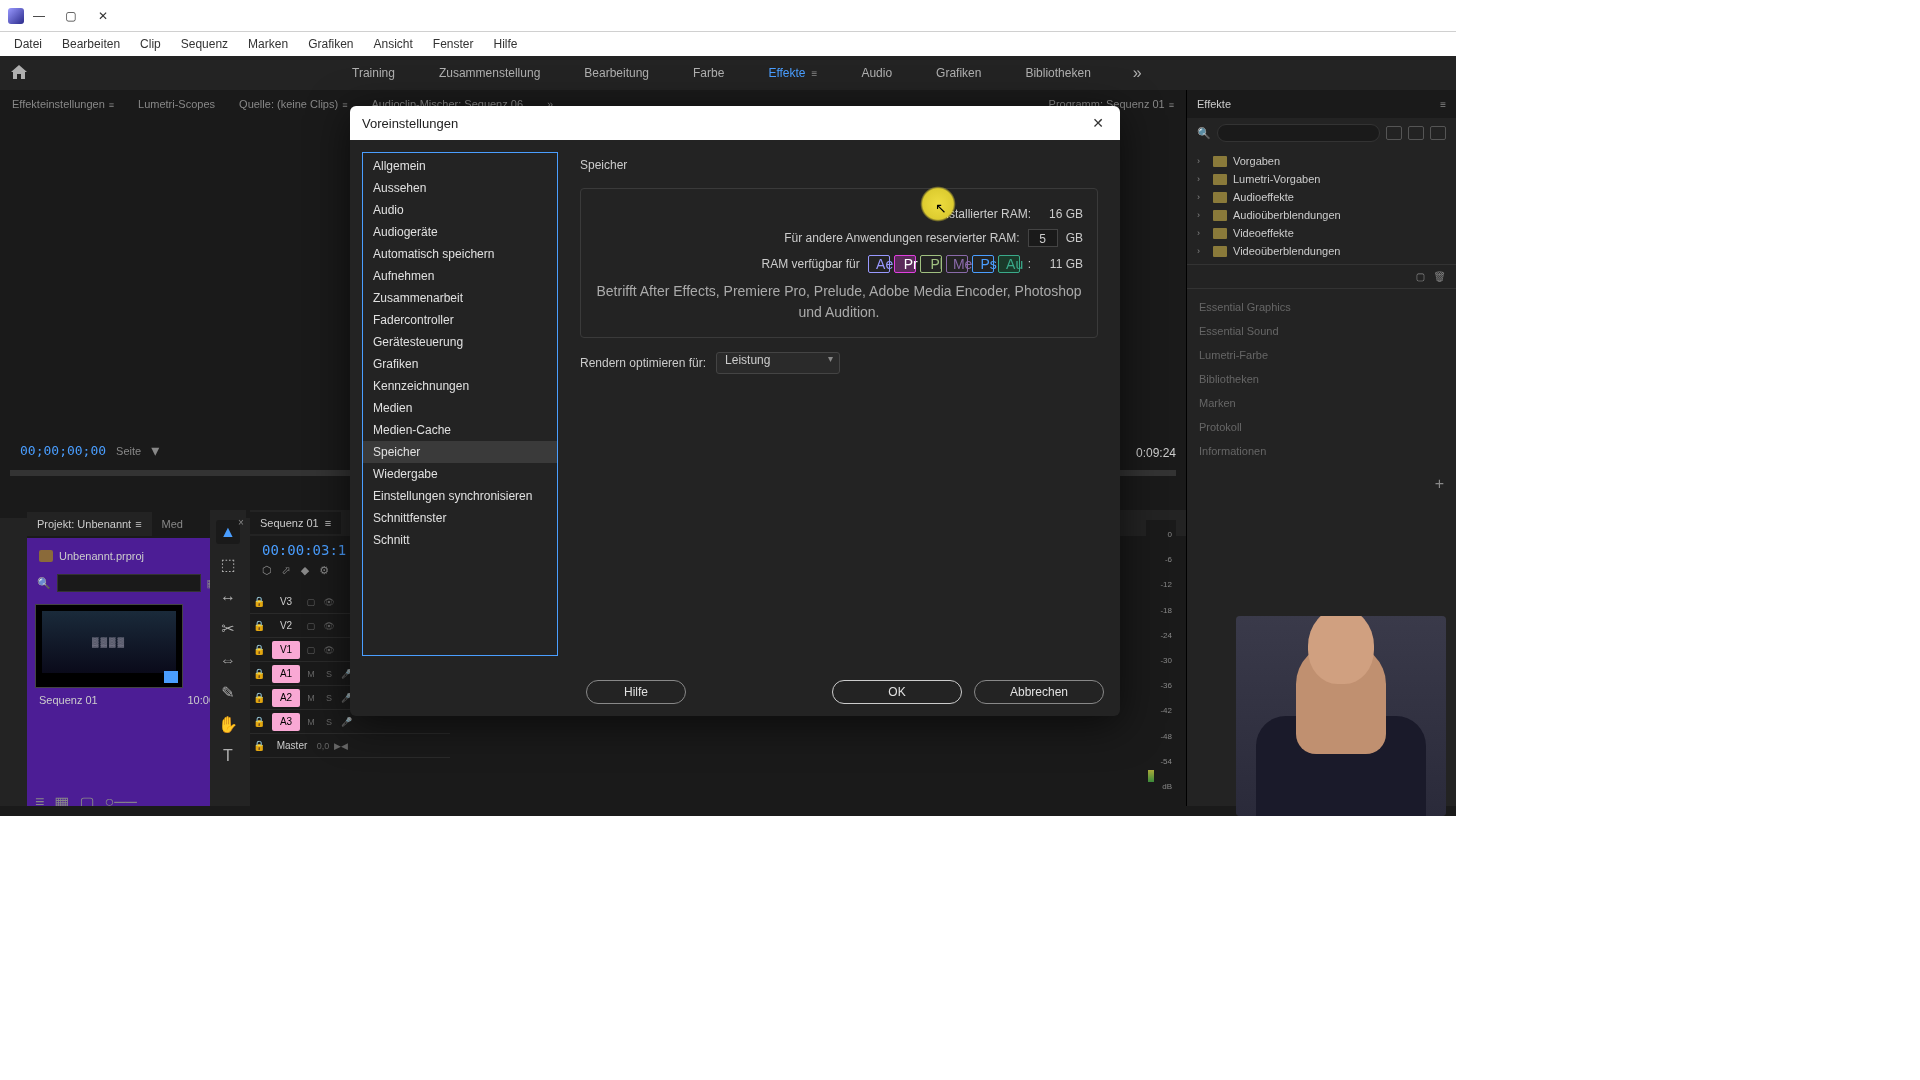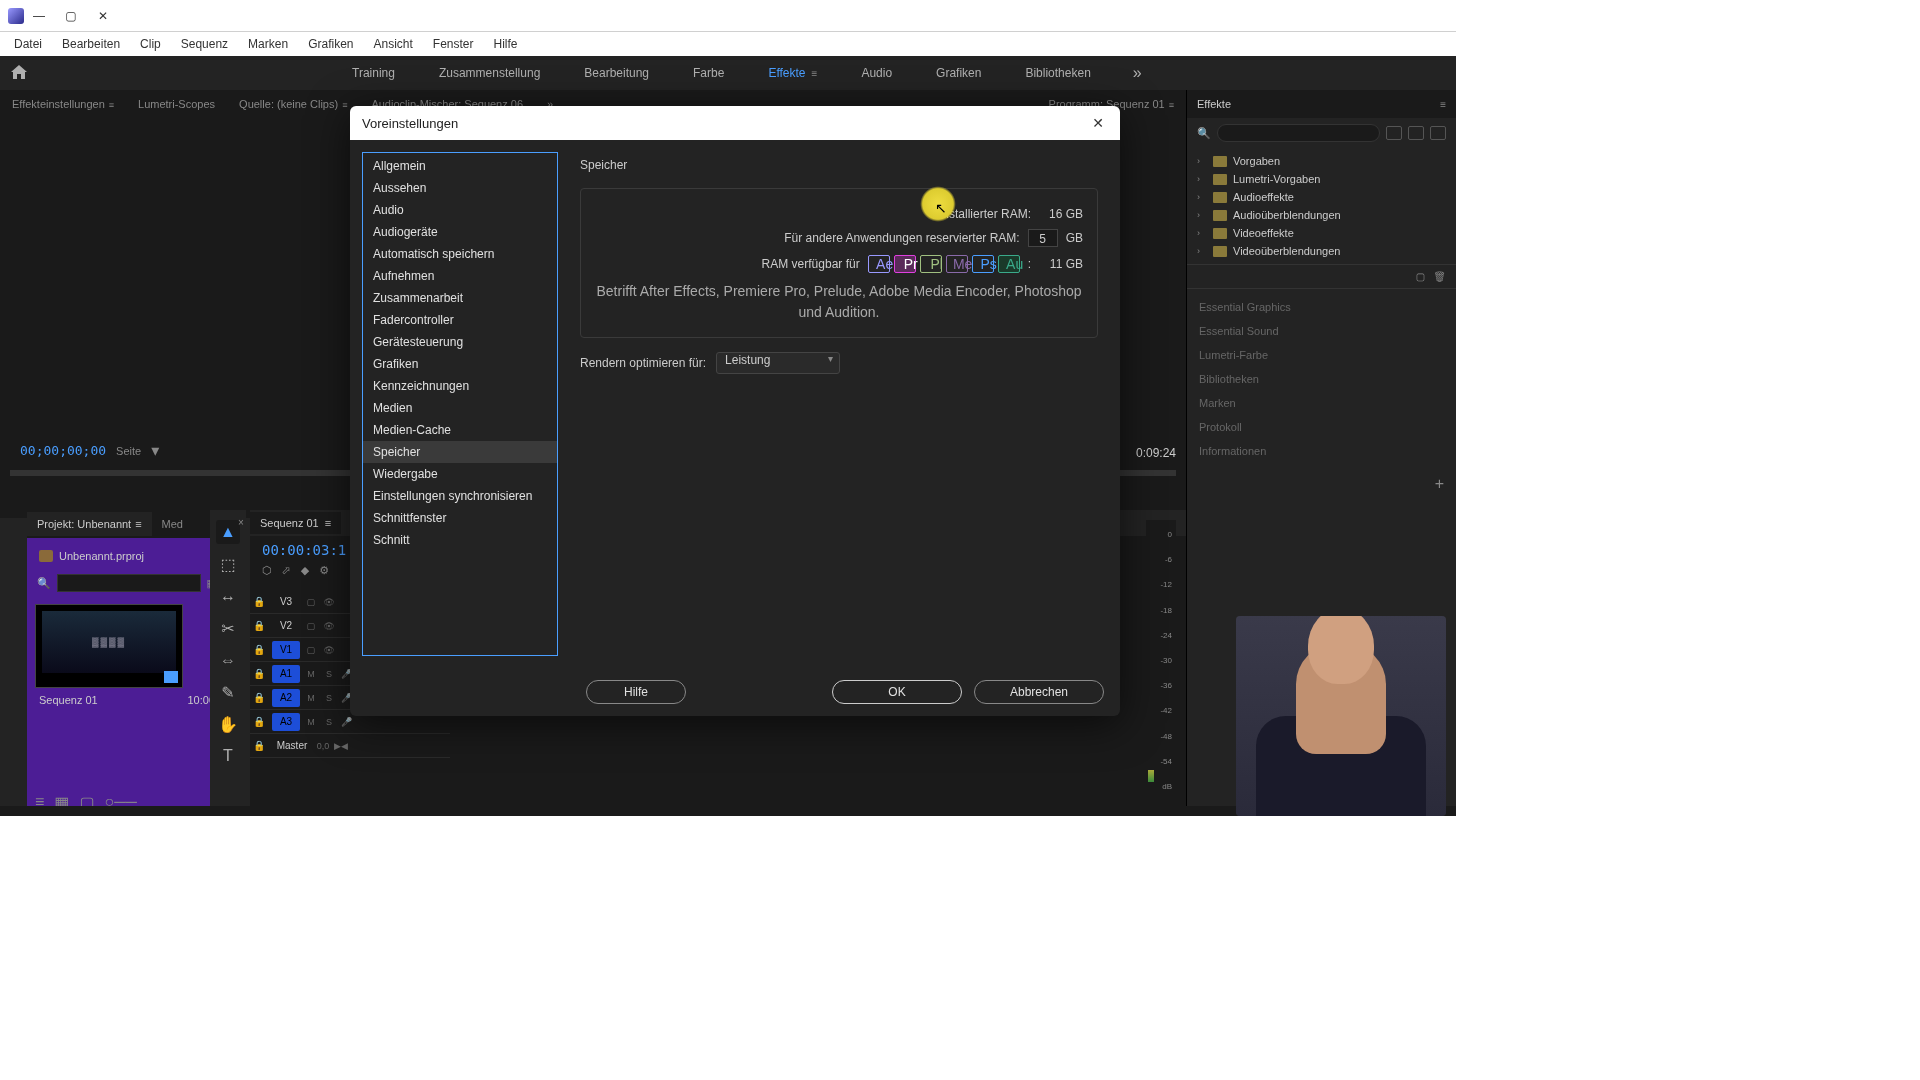--- a/index.html
+++ b/index.html
@@ -70,21 +70,21 @@
 .timeline-header { height:26px; display:flex; align-items:center; background:#232323; }
 .timeline-header .ptab { font-size:11px; color:#ccc; padding:5px 10px; background:#1a1a1a; position:relative; }
 .timeline-header .close-x { position:absolute; left:-12px; color:#888; font-size:10px; }
 .timeline-timecode { color:#4a9eff; font-size:14px; font-family:monospace; padding:6px 12px; }
 .timeline-tools-row { display:flex; gap:10px; padding:0 12px; color:#888; font-size:11px; }
 .track-area { position:absolute; top:80px; left:0; right:0; bottom:20px; }
 .track-header { position:absolute; left:0; width:200px; }
 .track-row { height:24px; display:flex; align-items:center; border-bottom:1px solid #2a2a2a; }
 .track-row .lock { width:20px; color:#666; text-align:center; font-size:10px; }
 .track-row .tlabel { width:28px; height:18px; font-size:10px; color:#ccc; text-align:center; line-height:18px; border-radius:2px; margin:0 2px; }
-.track-row .tlabel.active { background:#1d4ed8; color:#000; }
+.track-row .tlabel.active { background:#f9a8d4; color:#000; }
 .track-row .tctl { width:18px; color:#666; font-size:9px; text-align:center; }
 .track-content { position:absolute; left:200px; right:0; top:0; }
 .clip-bar { position:absolute; height:20px; border-radius:2px; }
 .clip-bar.video { background:linear-gradient(180deg,#5a4a7a,#3a2a5a); top:48px; left:30px; width:350px; }
 .clip-bar.audio1 { background:linear-gradient(180deg,#3a6a5a,#2a5a4a); top:72px; left:30px; width:350px; }
 .clip-bar.audio1::after { content:''; position:absolute; inset:4px; background:repeating-linear-gradient(90deg,#6a9a8a 0 1px,transparent 1px 3px); opacity:0.6; }
 .clip-bar.audio2 { background:#2a4a4a; top:96px; left:30px; width:350px; }
 .playhead { position:absolute; top:0; bottom:0; width:1px; background:#4a9eff; left:155px; }
 .playhead::before { content:''; position:absolute; top:-6px; left:-5px; border:5px solid transparent; border-top:8px solid #4a9eff; }
 

